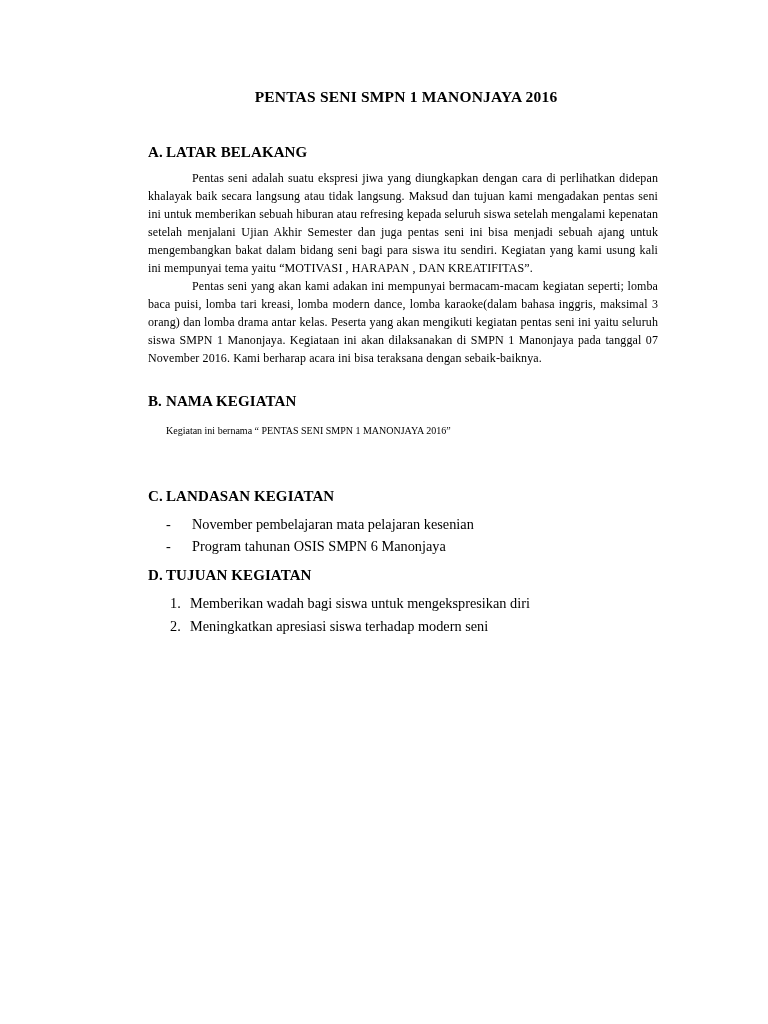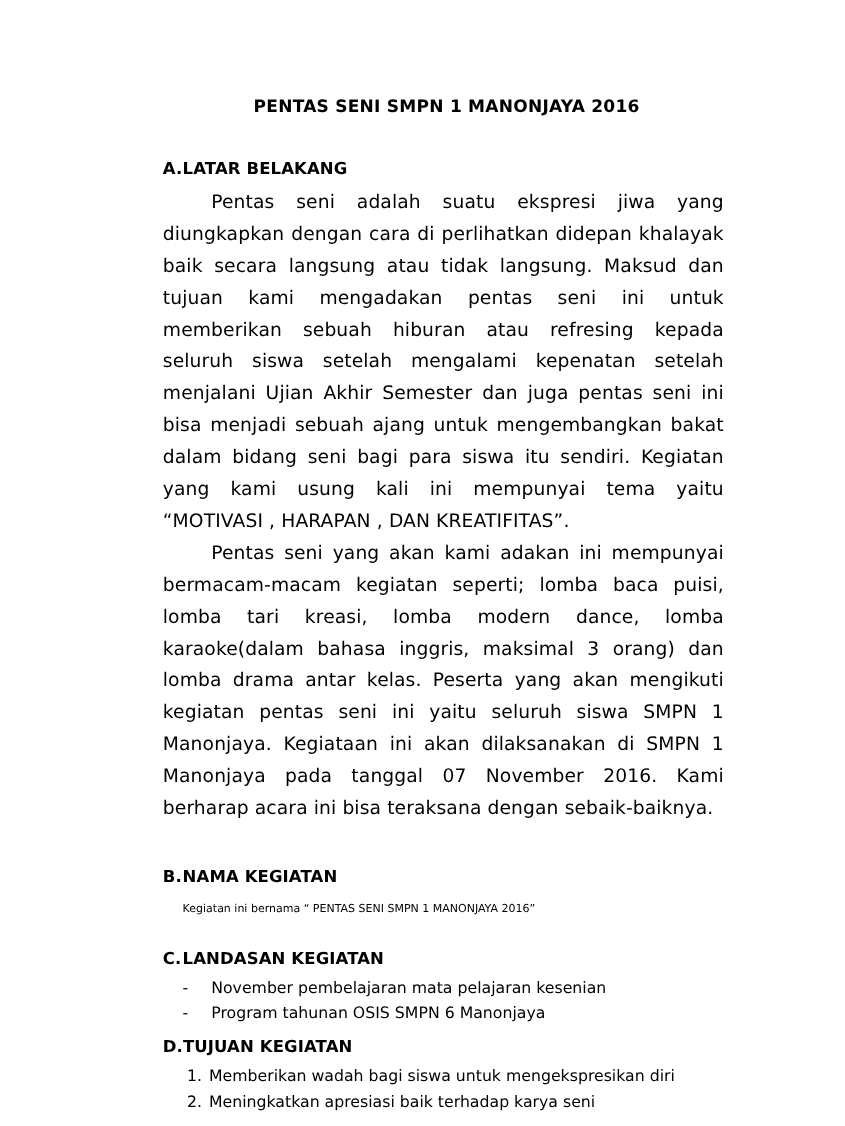--- a/index.html
+++ b/index.html
@@ -13,59 +13,60 @@
     font-family: "DejaVu Sans", sans-serif;
     color: #000000;
     overflow: hidden;
   }
   .page {
     position: relative;
     width: 768px;
     height: 824px;
     box-sizing: border-box;
     padding: 88px 110px 0 148px;
+    font-family: Liberation Serif, serif;
   }
   .doc-title {
     text-align: center;
     font-size: 15.5px;
     font-weight: bold;
     letter-spacing: 0.2px;
     margin: 0 0 38px 0;
     padding-left: 6px;
   }
   .section-heading {
     font-size: 15px;
     font-weight: bold;
     margin: 0 0 8px 0;
     letter-spacing: 0.1px;
   }
   .section-heading .sec-letter {
     display: inline-block;
     min-width: 18px;
   }
   .para {
-    font-size: 17px;
-    line-height: 29px;
+    font-size: 12px;
+    line-height: 18px;
     text-align: justify;
     text-justify: inter-word;
     margin: 0;
     text-indent: 44px;
     letter-spacing: 0.1px;
   }
   .block-a {
-    margin-bottom: 38px;
+    margin-bottom: 26px;
   }
   .block-b .b-body {
     font-size: 10px;
     line-height: 25.6px;
     margin: 0 0 0 18px;
     width: 455px;
   }
   .block-b {
-    margin-bottom: 22px;
+    margin-bottom: 44px;
   }
   .block-c {
     margin-bottom: 10px;
   }
   .dash-list {
     list-style: none;
     margin: 0 0 0 18px;
     padding: 0;
   }
   .dash-list li {
@@ -138,18 +139,18 @@
     <div class="section-heading">
       <span class="sec-letter">D.</span><span>TUJUAN KEGIATAN</span>
     </div>
     <ul class="num-list">
       <li>
         <span class="num">1.</span>
         <span>Memberikan wadah bagi siswa untuk mengekspresikan diri</span>
       </li>
       <li>
         <span class="num">2.</span>
-        <span>Meningkatkan apresiasi baik terhadap karya seni</span>
+        <span>Meningkatkan apresiasi siswa terhadap modern seni</span>
       </li>
     </ul>
   </div>
 
 </div>
 
 </body></html>

